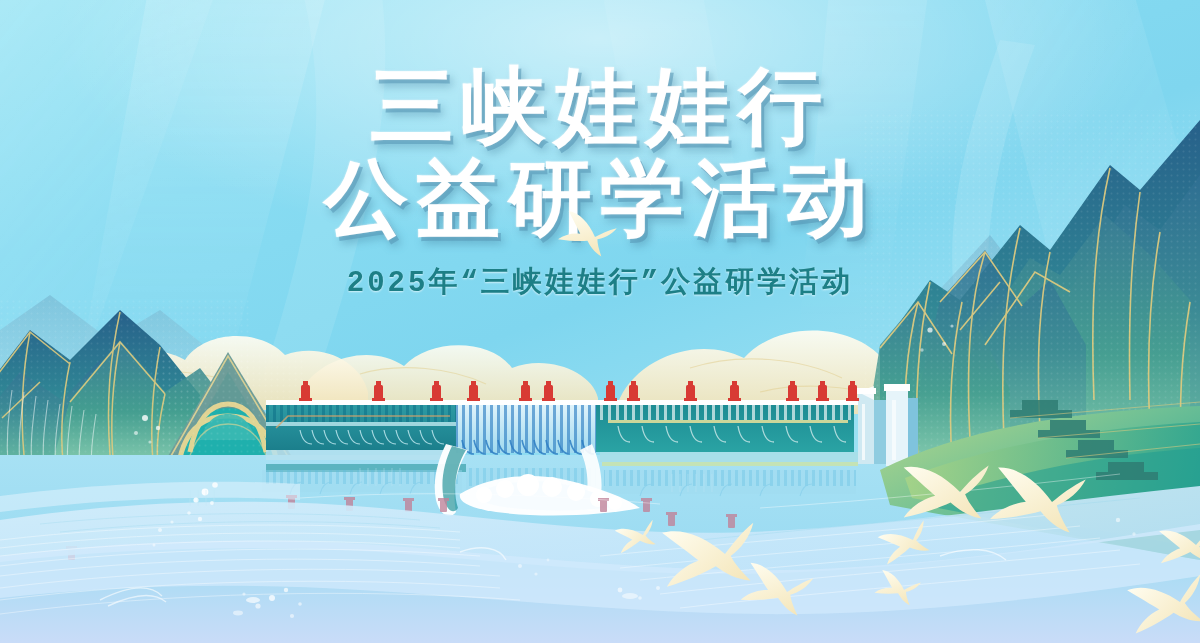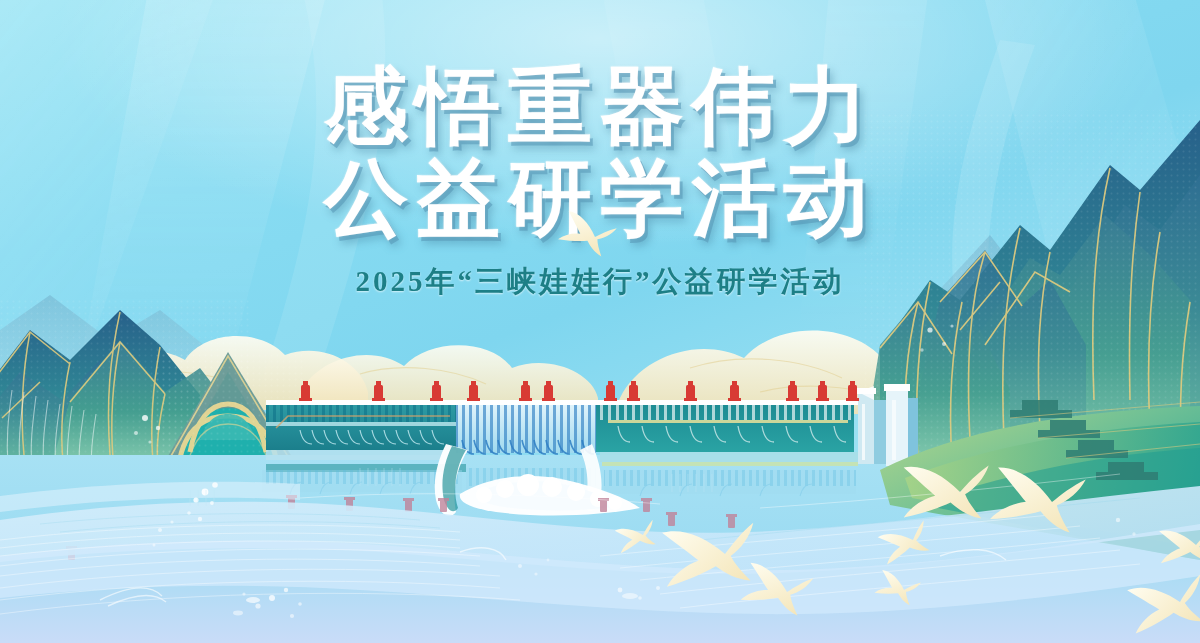--- a/index.html
+++ b/index.html
@@ -37,21 +37,21 @@
     letter-spacing:8px;
     color:#ffffff;
     text-shadow:
        3px 4px 0 rgba(86,150,180,.55),
        5px 7px 9px rgba(60,120,150,.40),
        0 0 2px rgba(255,255,255,.9);
     white-space:nowrap;
   }
   #subtitle{
     margin-top:18px;
-    font-family:Liberation Serif, serif;
+    font-family:Liberation Mono, monospace;
     font-weight:bold;
     font-size:29px;
     letter-spacing:3px;
     color:#1d7f86;
     text-shadow:0 1px 2px rgba(255,255,255,.65);
     white-space:nowrap;
   }
 
   
   #scene{ z-index:20; }
@@ -639,18 +639,18 @@
       </g>
     <g>
         <use href="#swallow" transform="translate(1196,545) scale(0.8) rotate(-6)"></use>
       </g>
     <g>
         <use href="#swallow" transform="translate(643,535) scale(0.58) rotate(-18)"></use>
       </g>
   </svg>
 
   <div id="text-block">
-    <div class="title-line">感悟重器伟力</div>
+    <div class="title-line">三峡娃娃行</div>
     <div class="title-line">公益研学活动</div>
     <div id="subtitle">2025年“三峡娃娃行”公益研学活动</div>
   </div>
 
 </div>
 
 </body></html>

